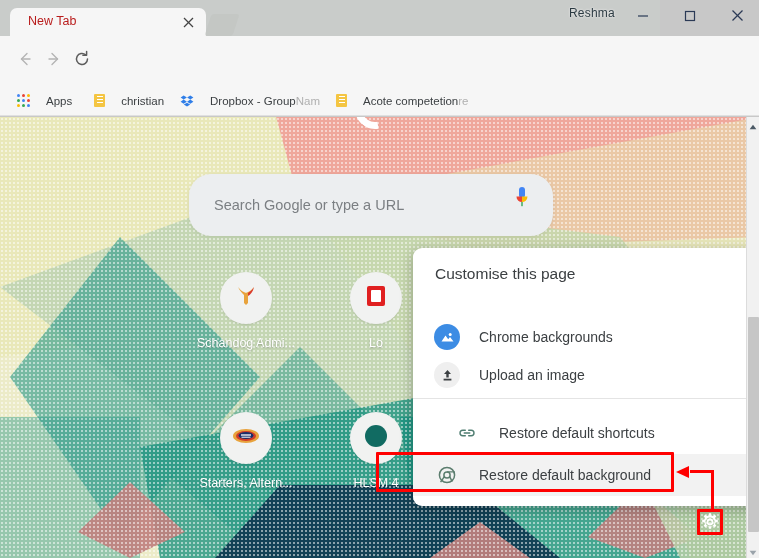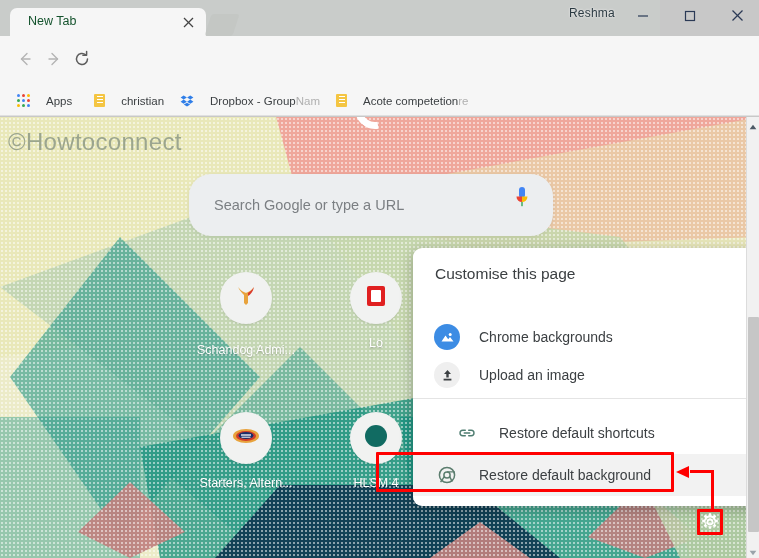--- a/index.html
+++ b/index.html
@@ -38,21 +38,21 @@
     width: 196px; height: 28px;
     background: #f6f6f6;
     border-radius: 7px 7px 0 0;
     display: flex; align-items: center;
   }
   .tab::before, .tab::after {
     content: ""; position: absolute; bottom: 0; width: 10px; height: 10px;
   }
   .tab-title {
     position: absolute; left: 18px; top: 6px;
-    font-size: 12.5px; color: #14532d; white-space: nowrap;
+    font-size: 12.5px; color: #b91c1c; white-space: nowrap;
   }
   .tab-close {
     position: absolute; right: 10px; top: 7px;
     width: 15px; height: 15px;
     display: flex; align-items: center; justify-content: center;
     color: #444;
   }
   .tab-skew {
     position: absolute; top: 14px; left: 208px; width: 28px; height: 22px;
     background: #bfc2c0;
@@ -440,37 +440,36 @@
         <polygon points="640,370 700,420 645,441 588,420" fill="#c0817f" opacity=".9"></polygon>
 
         <polygon points="600,280 746,250 746,441 680,441" fill="#b9cfa8" opacity=".85"></polygon>
         <polygon points="660,330 746,300 746,441 690,441" fill="#b0c9a0" opacity=".6"></polygon>
       </svg>
     </div>
     <div class="bg-dots"></div>
 
     <div class="google-logo"></div>
 
-    <div class="watermark">©Howtoconnect</div>
 
     <div class="fakebox">
       <span class="fakebox-text">Search Google or type a URL</span>
       <span class="mic-icon">
         <svg width="18" height="22" viewBox="0 0 18 22">
           <rect x="6" y="1" width="6" height="11" rx="3" fill="#4285f4"></rect>
           <path d="M3.5 10.5 A5.5 5.5 0 0 0 9 16 L9 16 L9 10.5 Z" fill="#ea4335"></path>
           <path d="M14.5 10.5 A5.5 5.5 0 0 1 9 16 L9 10.5 Z" fill="#fbbc05"></path>
           <rect x="8.3" y="16" width="1.4" height="4.2" fill="#34a853"></rect>
         </svg>
       </span>
     </div>
 
     <div class="tiles">
       <div class="tile-row">
-        <div class="tile" style="left:190px;gap:7px;">
+        <div class="tile" style="left:190px;">
           <div class="tile-circle">
             <span>
               <svg width="26" height="26" viewBox="0 0 26 26">
                 <path d="M5 4 C7 8 9 10 11 12 L11 20 L13 22 L15 20 L15 12 C17 10 19 8 21 4 C18 8 15 9 13 10 C11 9 8 8 5 4 Z" fill="#e8a33d"></path>
                 <path d="M15 10 C18 8 20 6 21 4 C20 9 17 12 15 13 Z" fill="#d93a2b"></path>
                 <path d="M12.2 13 L13.8 13 L13.4 20 L12.6 20 Z" fill="#e8a33d"></path>
               </svg>
             </span>
           </div>
           <div class="tile-label">Schandog Admi...</div>

